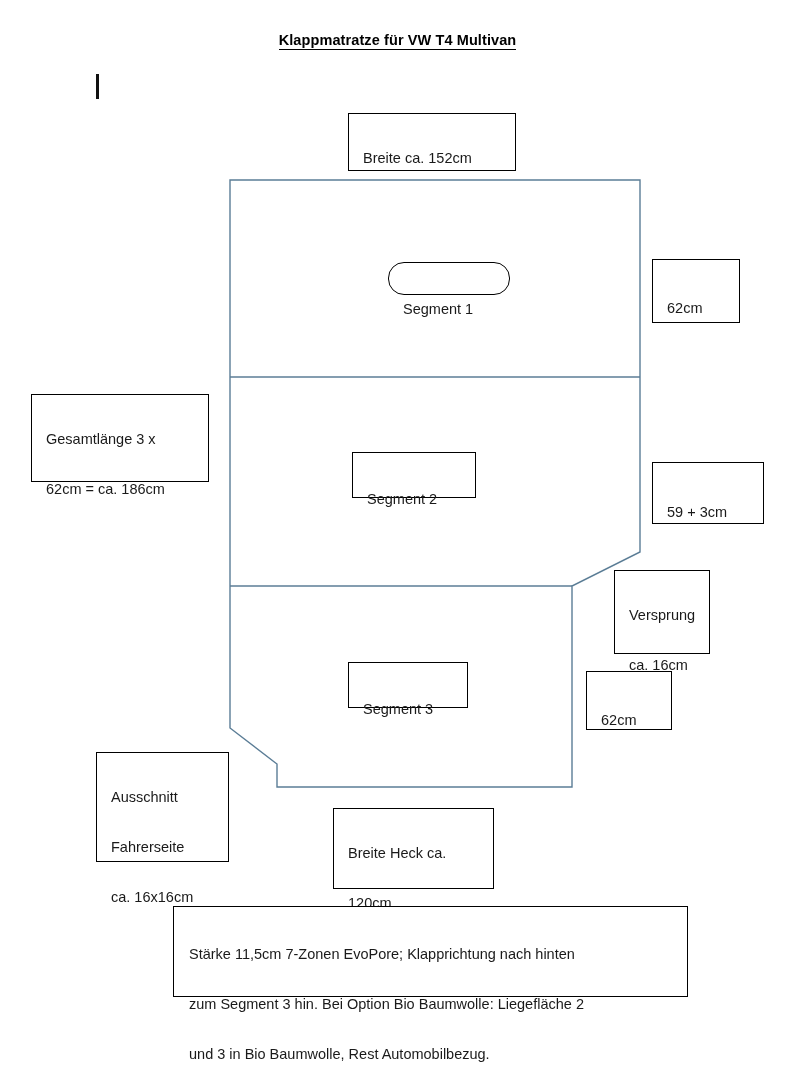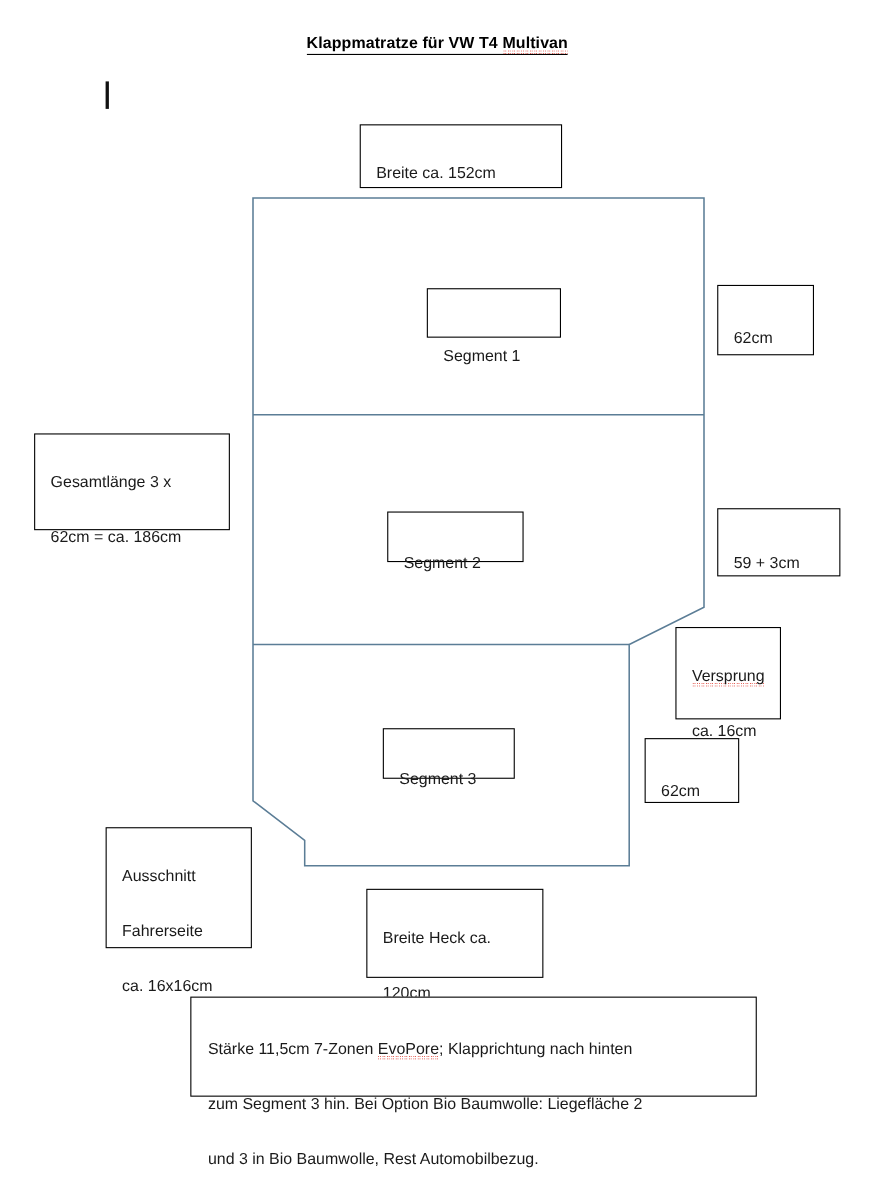--- a/index.html
+++ b/index.html
@@ -73,25 +73,25 @@
     border: 1.3px solid #000000;
     font-size: 14.5px;
     line-height: 1.72;
     padding: 7px 0 0 14px;
     color: #1a1a1a;
     white-space: pre-line;
   }
   .callout .line { display: block; }
 
   
-  #box-breadth-top   { left: 327px; top: 113px; width: 184px; height: 58px; }
-  #box-segment-1     { left: 388px; top: 262px; width: 122px; height: 45px; padding-top: 24px; }
+  #box-breadth-top   { left: 348px; top: 113px; width: 168px; height: 58px; }
+  #box-segment-1     { left: 388px; top: 262px; width: 122px; height: 33px; padding-top: 9px; border-radius: 16px; }
   #box-right-62-top  { left: 652px; top: 259px; width: 88px;  height: 64px; padding-top: 11px; }
   #box-total-length  { left: 31px;  top: 394px; width: 178px; height: 88px; }
-  #box-segment-2     { left: 352px; top: 465px; width: 124px; height: 46px; padding-top: 9px; }
+  #box-segment-2     { left: 352px; top: 452px; width: 124px; height: 46px; padding-top: 9px; }
   #box-59-3          { left: 652px; top: 462px; width: 112px; height: 62px; padding-top: 12px; }
   #box-versprung     { left: 614px; top: 570px; width: 96px; height: 84px; }
   #box-segment-3     { left: 348px; top: 662px; width: 120px; height: 46px; padding-top: 9px; }
   #box-right-62-bot  { left: 586px; top: 671px; width: 86px;  height: 59px; padding-top: 11px; }
   #box-ausschnitt    { left: 96px;  top: 752px; width: 133px; height: 110px; }
   #box-breadth-rear  { left: 333px; top: 808px; width: 161px; height: 81px; }
   #box-note          { left: 173px; top: 906px; width: 515px; height: 91px; padding: 10px 0 0 15px; }
 </style>
 </head>
 <body>

